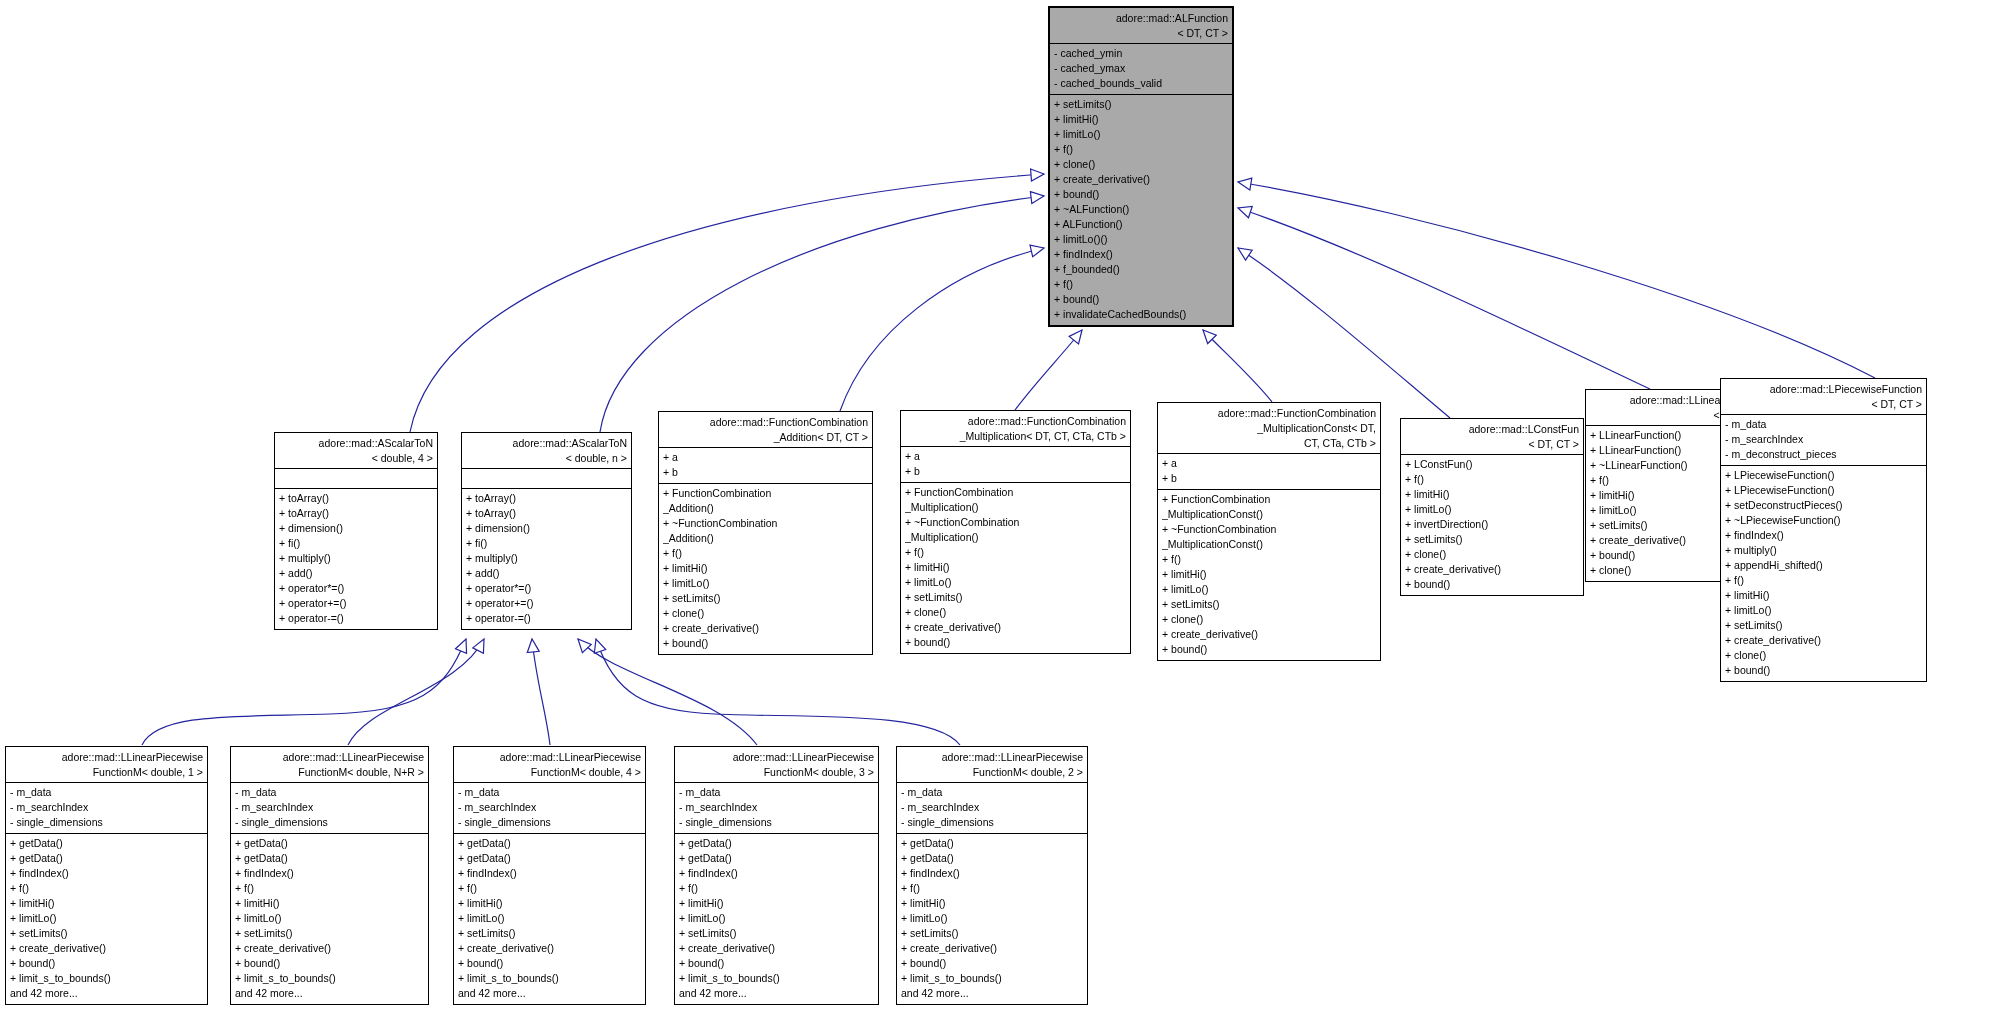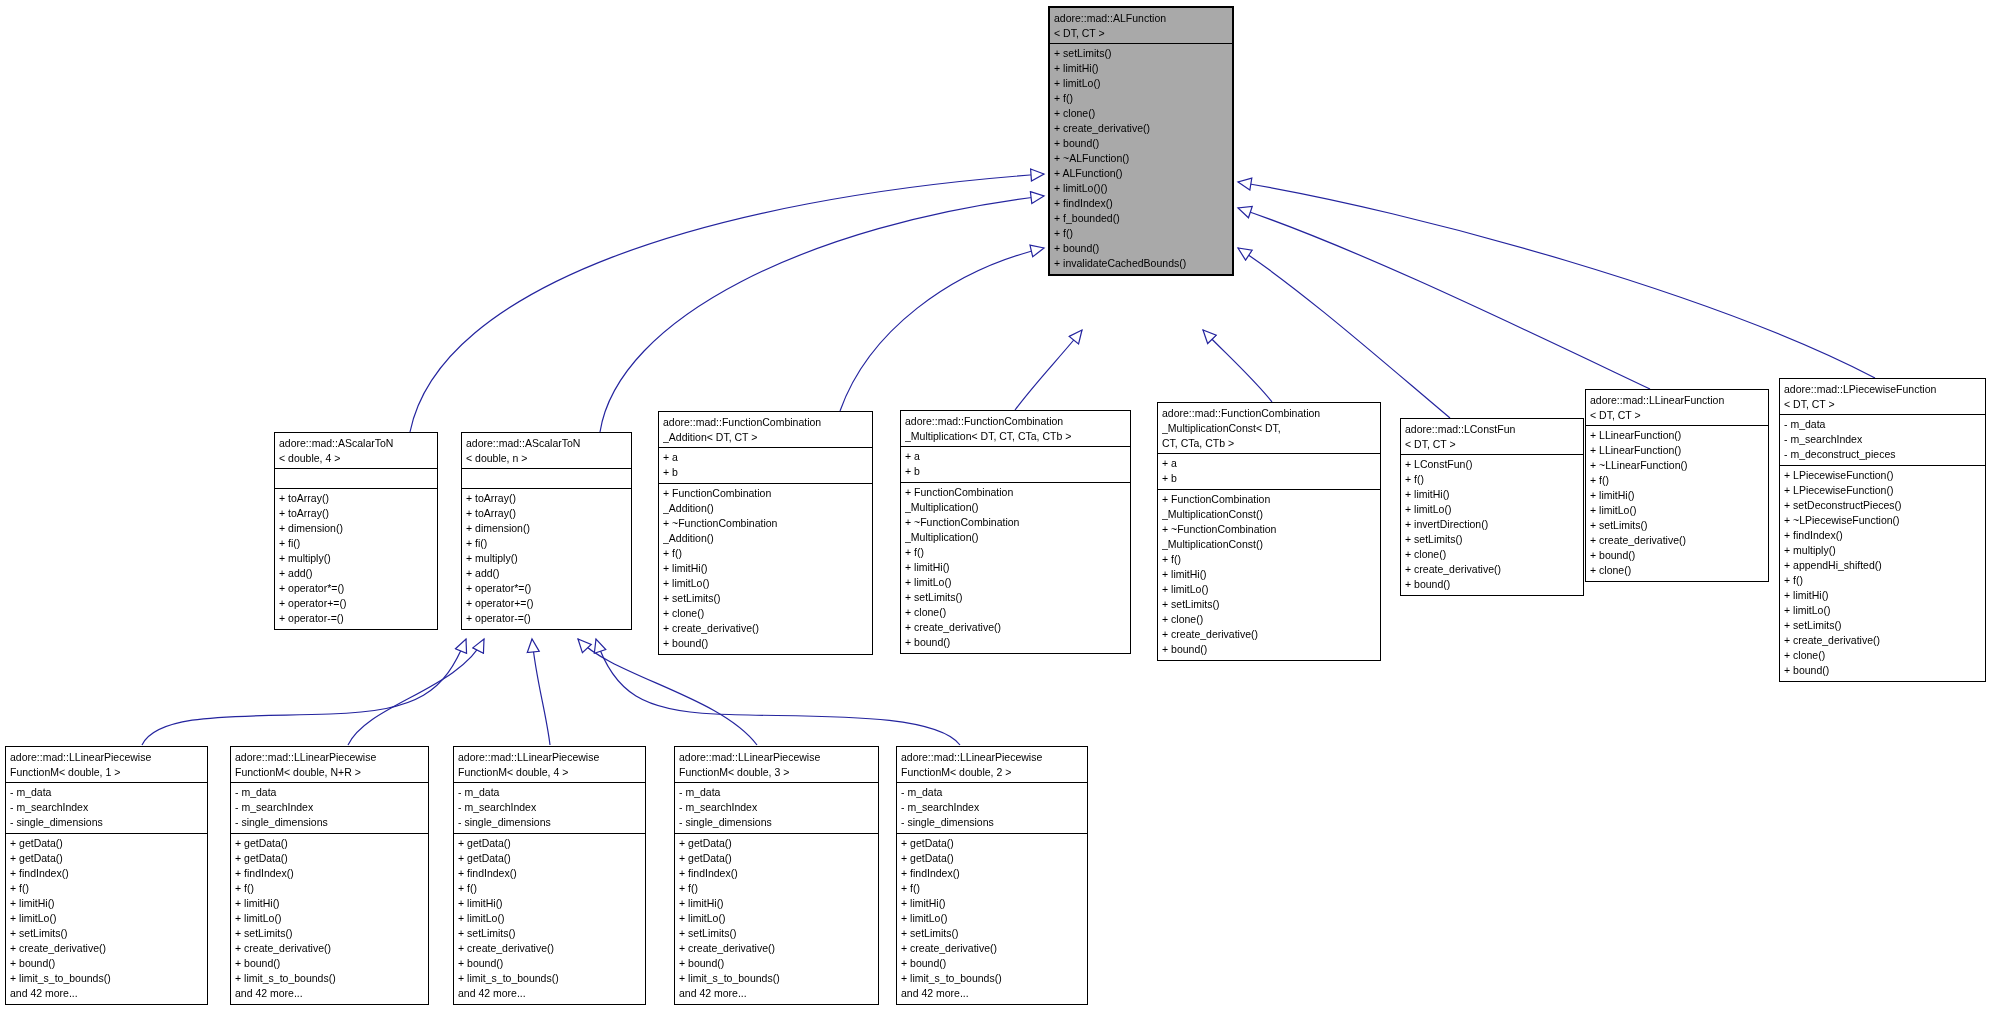--- a/index.html
+++ b/index.html
@@ -7,21 +7,21 @@
     position:relative; width:2010px; height:1013px; overflow:hidden;
     font-family:"Liberation Sans", sans-serif; color:#000;
   }
   #edges { position:absolute; left:0; top:0; z-index:0; }
   .uml-box {
     position:absolute; z-index:1; background:#ffffff;
     border:1px solid #000; box-sizing:border-box;
     font-size:10.5px; line-height:15px;
   }
   .uml-box.highlight { background:#a9a9a9; border-width:2px; }
-  .uml-title { padding:3px 4px 2px; text-align:left; }
+  .uml-title { padding:3px 4px 2px; text-align:right; }
   .uml-sec { border-top:1px solid #000; padding:2px 4px 3px; min-height:14px; }
   .uml-line { white-space:nowrap; overflow:hidden; }
   .edge-path { fill:none; stroke-width:1.2px; }
 </style>
 </head>
 <body>
 
 <div id="stage">
     <svg id="edges" width="2010" height="1013">
       <defs>
@@ -42,20 +42,25 @@
       <path d="M550,745 C546,712 536,680 532,639" class="edge-path" stroke="#24249e" marker-end="url(#hollow-arrow)"></path>
       <path d="M757,745 C720,696 612,676 578,639" class="edge-path" stroke="#24249e" marker-end="url(#hollow-arrow)"></path>
       <path d="M960,745 C933,710 800,718 715,714 C645,711 614,694 596,639" class="edge-path" stroke="#24249e" marker-end="url(#hollow-arrow)"></path>
     </svg>
     <div class="uml-box highlight" style="left: 1048px; top: 6px; width: 186px;">
       <div class="uml-title">
         <div class="uml-line">adore::mad::ALFunction</div>
         <div class="uml-line">&lt; DT, CT &gt;</div>
       </div>
       <div class="uml-sec">
+        <div class="uml-line">- cached_ymin</div>
+        <div class="uml-line">- cached_ymax</div>
+        <div class="uml-line">- cached_bounds_valid</div>
+      </div>
+      <div class="uml-sec">
         <div class="uml-line">+ setLimits()</div>
         <div class="uml-line">+ limitHi()</div>
         <div class="uml-line">+ limitLo()</div>
         <div class="uml-line">+ f()</div>
         <div class="uml-line">+ clone()</div>
         <div class="uml-line">+ create_derivative()</div>
         <div class="uml-line">+ bound()</div>
         <div class="uml-line">+ ~ALFunction()</div>
         <div class="uml-line">+ ALFunction()</div>
         <div class="uml-line">+ limitLo()()</div>
@@ -200,21 +205,21 @@
         <div class="uml-line">+ ~LLinearFunction()</div>
         <div class="uml-line">+ f()</div>
         <div class="uml-line">+ limitHi()</div>
         <div class="uml-line">+ limitLo()</div>
         <div class="uml-line">+ setLimits()</div>
         <div class="uml-line">+ create_derivative()</div>
         <div class="uml-line">+ bound()</div>
         <div class="uml-line">+ clone()</div>
       </div>
     </div>
-    <div class="uml-box" style="left: 1779px; top: 378px; width: 207px;">
+    <div class="uml-box" style="left: 1720px; top: 378px; width: 207px;">
       <div class="uml-title">
         <div class="uml-line">adore::mad::LPiecewiseFunction</div>
         <div class="uml-line">&lt; DT, CT &gt;</div>
       </div>
       <div class="uml-sec">
         <div class="uml-line">- m_data</div>
         <div class="uml-line">- m_searchIndex</div>
         <div class="uml-line">- m_deconstruct_pieces</div>
       </div>
       <div class="uml-sec">

